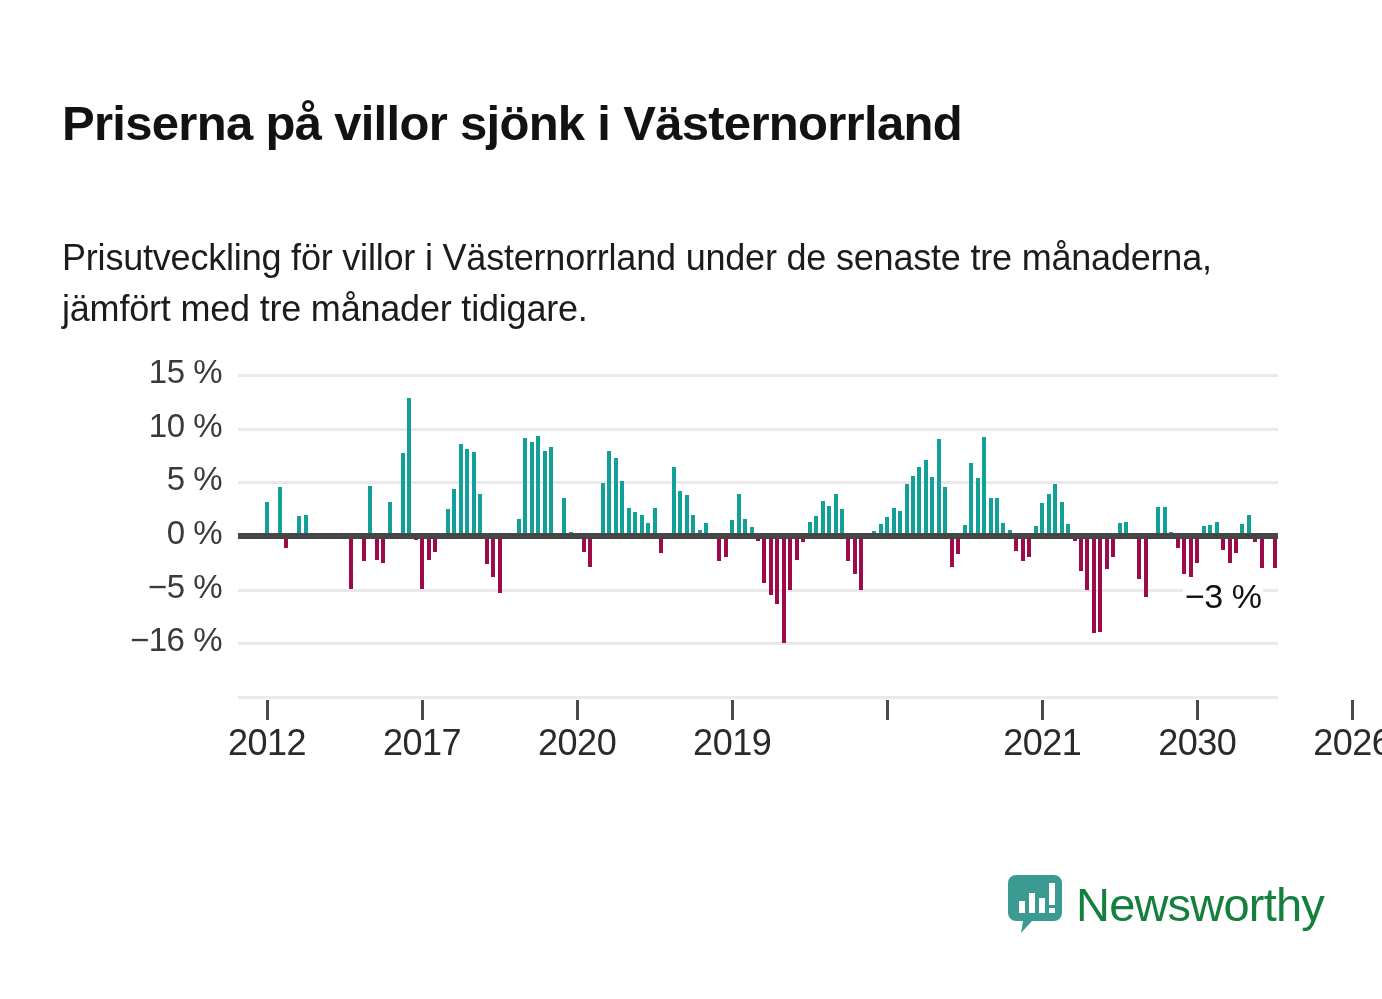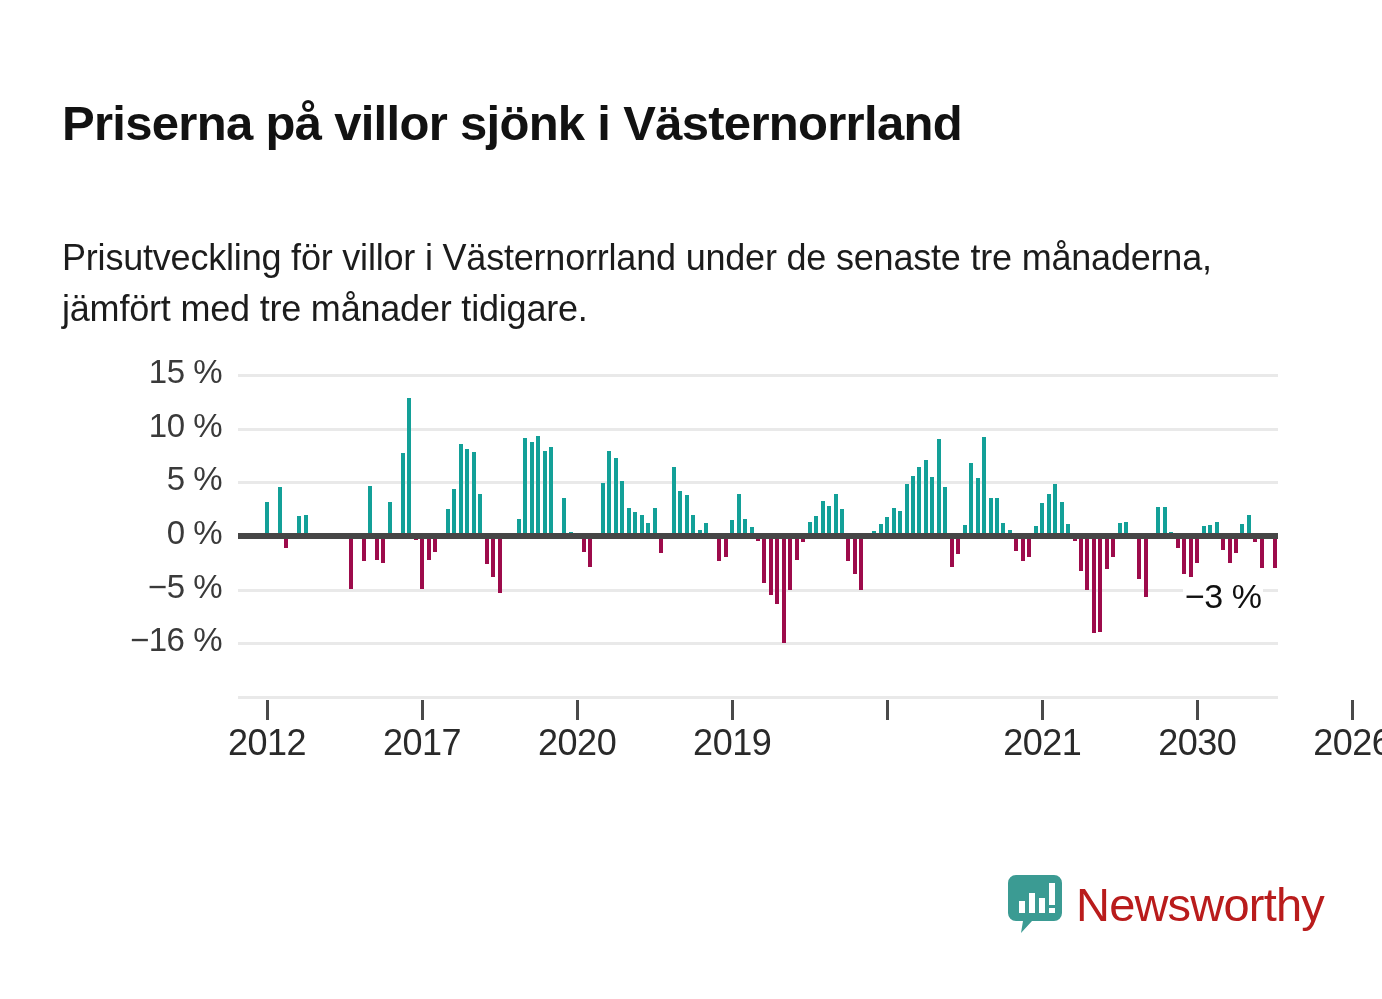--- a/index.html
+++ b/index.html
@@ -132,21 +132,21 @@
     display: flex;
     align-items: center;
     gap: 14px;
   }
   #logo-mark {
     width: 54px;
     height: 58px;
   }
   #logo-text {
     font-size: 47px;
-    color: #b91c1c;
+    color: #15803d;
     font-weight: normal;
     letter-spacing: -0.8px;
     line-height: 1;
   }
 </style>
 </head>
 <body>
 
 <h1 id="page-title">Priserna på villor sjönk i Västernorrland</h1>
 <p id="page-subtitle">Prisutveckling för villor i Västernorrland under de senaste tre månaderna, jämfört med tre månader tidigare.</p>

